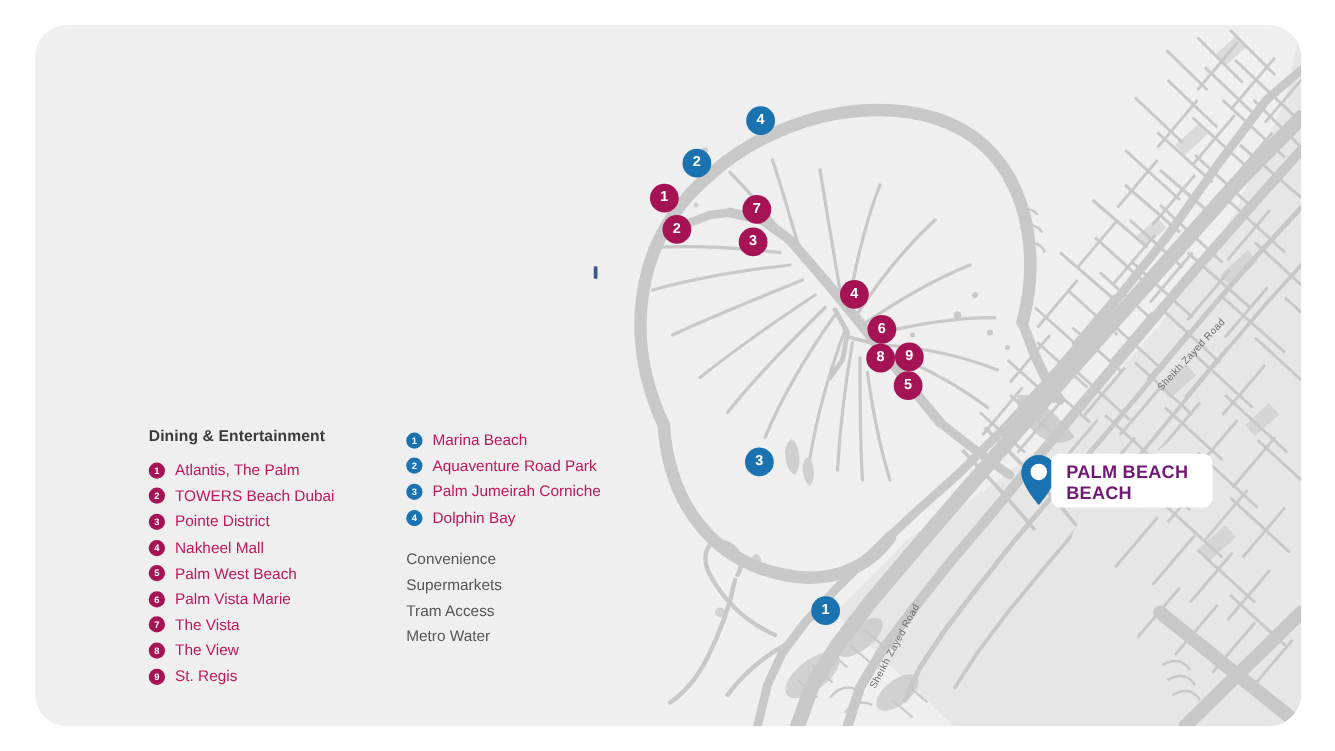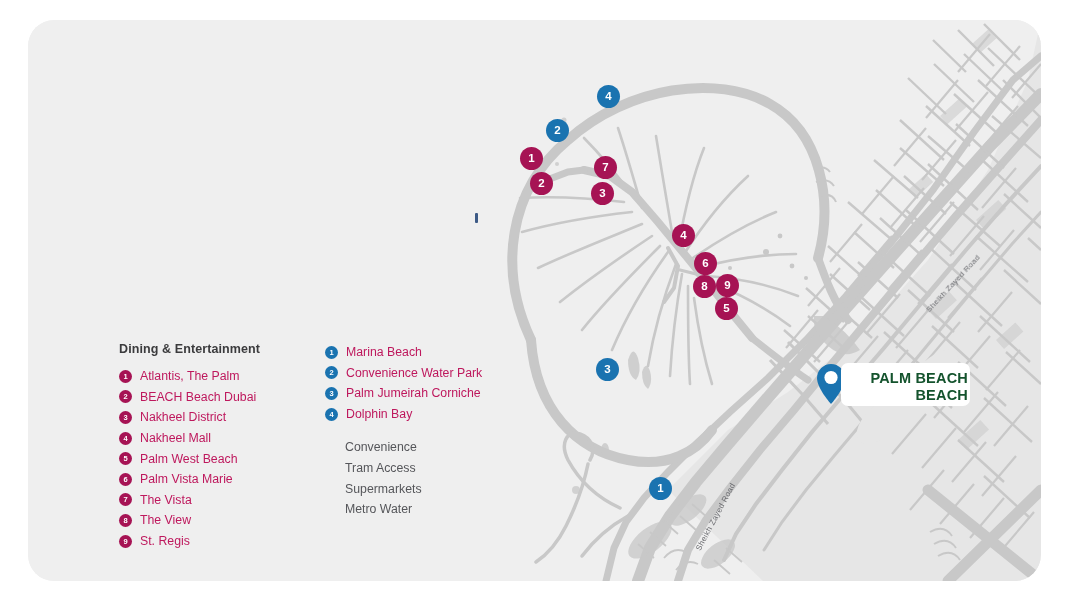--- a/index.html
+++ b/index.html
@@ -69,26 +69,25 @@
     width: 129px;
     height: 43px;
     background: #ffffff;
     border-radius: 7px;
   }
   .callout-text {
     position: absolute;
     left: 12px;
     top: 7px;
     width: 115px;
-    color: #14532d;
+    color: #701a75;
     font-size: 14.5px;
     font-weight: bold;
     line-height: 17px;
     letter-spacing: 0.2px;
-    text-align: right;
   }
   .callout-pin {
     position: absolute;
     left: 788px;
     top: 343px;
     width: 30px;
     height: 42px;
   }
 
   
@@ -137,21 +136,20 @@
   }
   .legend-badge.magenta { background: #a61354; }
   .legend-badge.blue    { background: #1a73b0; }
   .legend-label {
     font-size: 12.3px;
     color: #be185d;
     white-space: nowrap;
   }
   .extras {
     margin-top: 13px;
-    margin-left: 20px;
   }
   .extra-item {
     font-size: 12.3px;
     color: #55565a;
     height: 20.6px;
     line-height: 20.6px;
     white-space: nowrap;
   }
 
   .roadlabel {
@@ -380,25 +378,25 @@
 
       <div class="legend-col col-dining">
         <div class="legend-title">Dining &amp; Entertainment</div>
         <ul class="legend-list" id="dining-list">
             <li class="legend-item">
               <span class="legend-badge magenta">1</span>
               <span class="legend-label">Atlantis, The Palm</span>
             </li>
             <li class="legend-item">
               <span class="legend-badge magenta">2</span>
-              <span class="legend-label">BEACH Beach Dubai</span>
+              <span class="legend-label">TOWERS Beach Dubai</span>
             </li>
             <li class="legend-item">
               <span class="legend-badge magenta">3</span>
-              <span class="legend-label">Nakheel District</span>
+              <span class="legend-label">Pointe District</span>
             </li>
             <li class="legend-item">
               <span class="legend-badge magenta">4</span>
               <span class="legend-label">Nakheel Mall</span>
             </li>
             <li class="legend-item">
               <span class="legend-badge magenta">5</span>
               <span class="legend-label">Palm West Beach</span>
             </li>
             <li class="legend-item">
@@ -421,35 +419,35 @@
       </div>
 
       <div class="legend-col col-exp">
         <ul class="legend-list" id="exp-list">
             <li class="legend-item">
               <span class="legend-badge blue">1</span>
               <span class="legend-label">Marina Beach</span>
             </li>
             <li class="legend-item">
               <span class="legend-badge blue">2</span>
-              <span class="legend-label">Convenience Water Park</span>
+              <span class="legend-label">Aquaventure Road Park</span>
             </li>
             <li class="legend-item">
               <span class="legend-badge blue">3</span>
               <span class="legend-label">Palm Jumeirah Corniche</span>
             </li>
             <li class="legend-item">
               <span class="legend-badge blue">4</span>
               <span class="legend-label">Dolphin Bay</span>
             </li>
           </ul>
         <div class="extras" id="extras-list">
             <div class="extra-item">Convenience</div>
+            <div class="extra-item">Supermarkets</div>
             <div class="extra-item">Tram Access</div>
-            <div class="extra-item">Supermarkets</div>
             <div class="extra-item">Metro Water</div>
           </div>
       </div>
 
     </div>
 
   </div>
 </div>
 
 </body></html>

